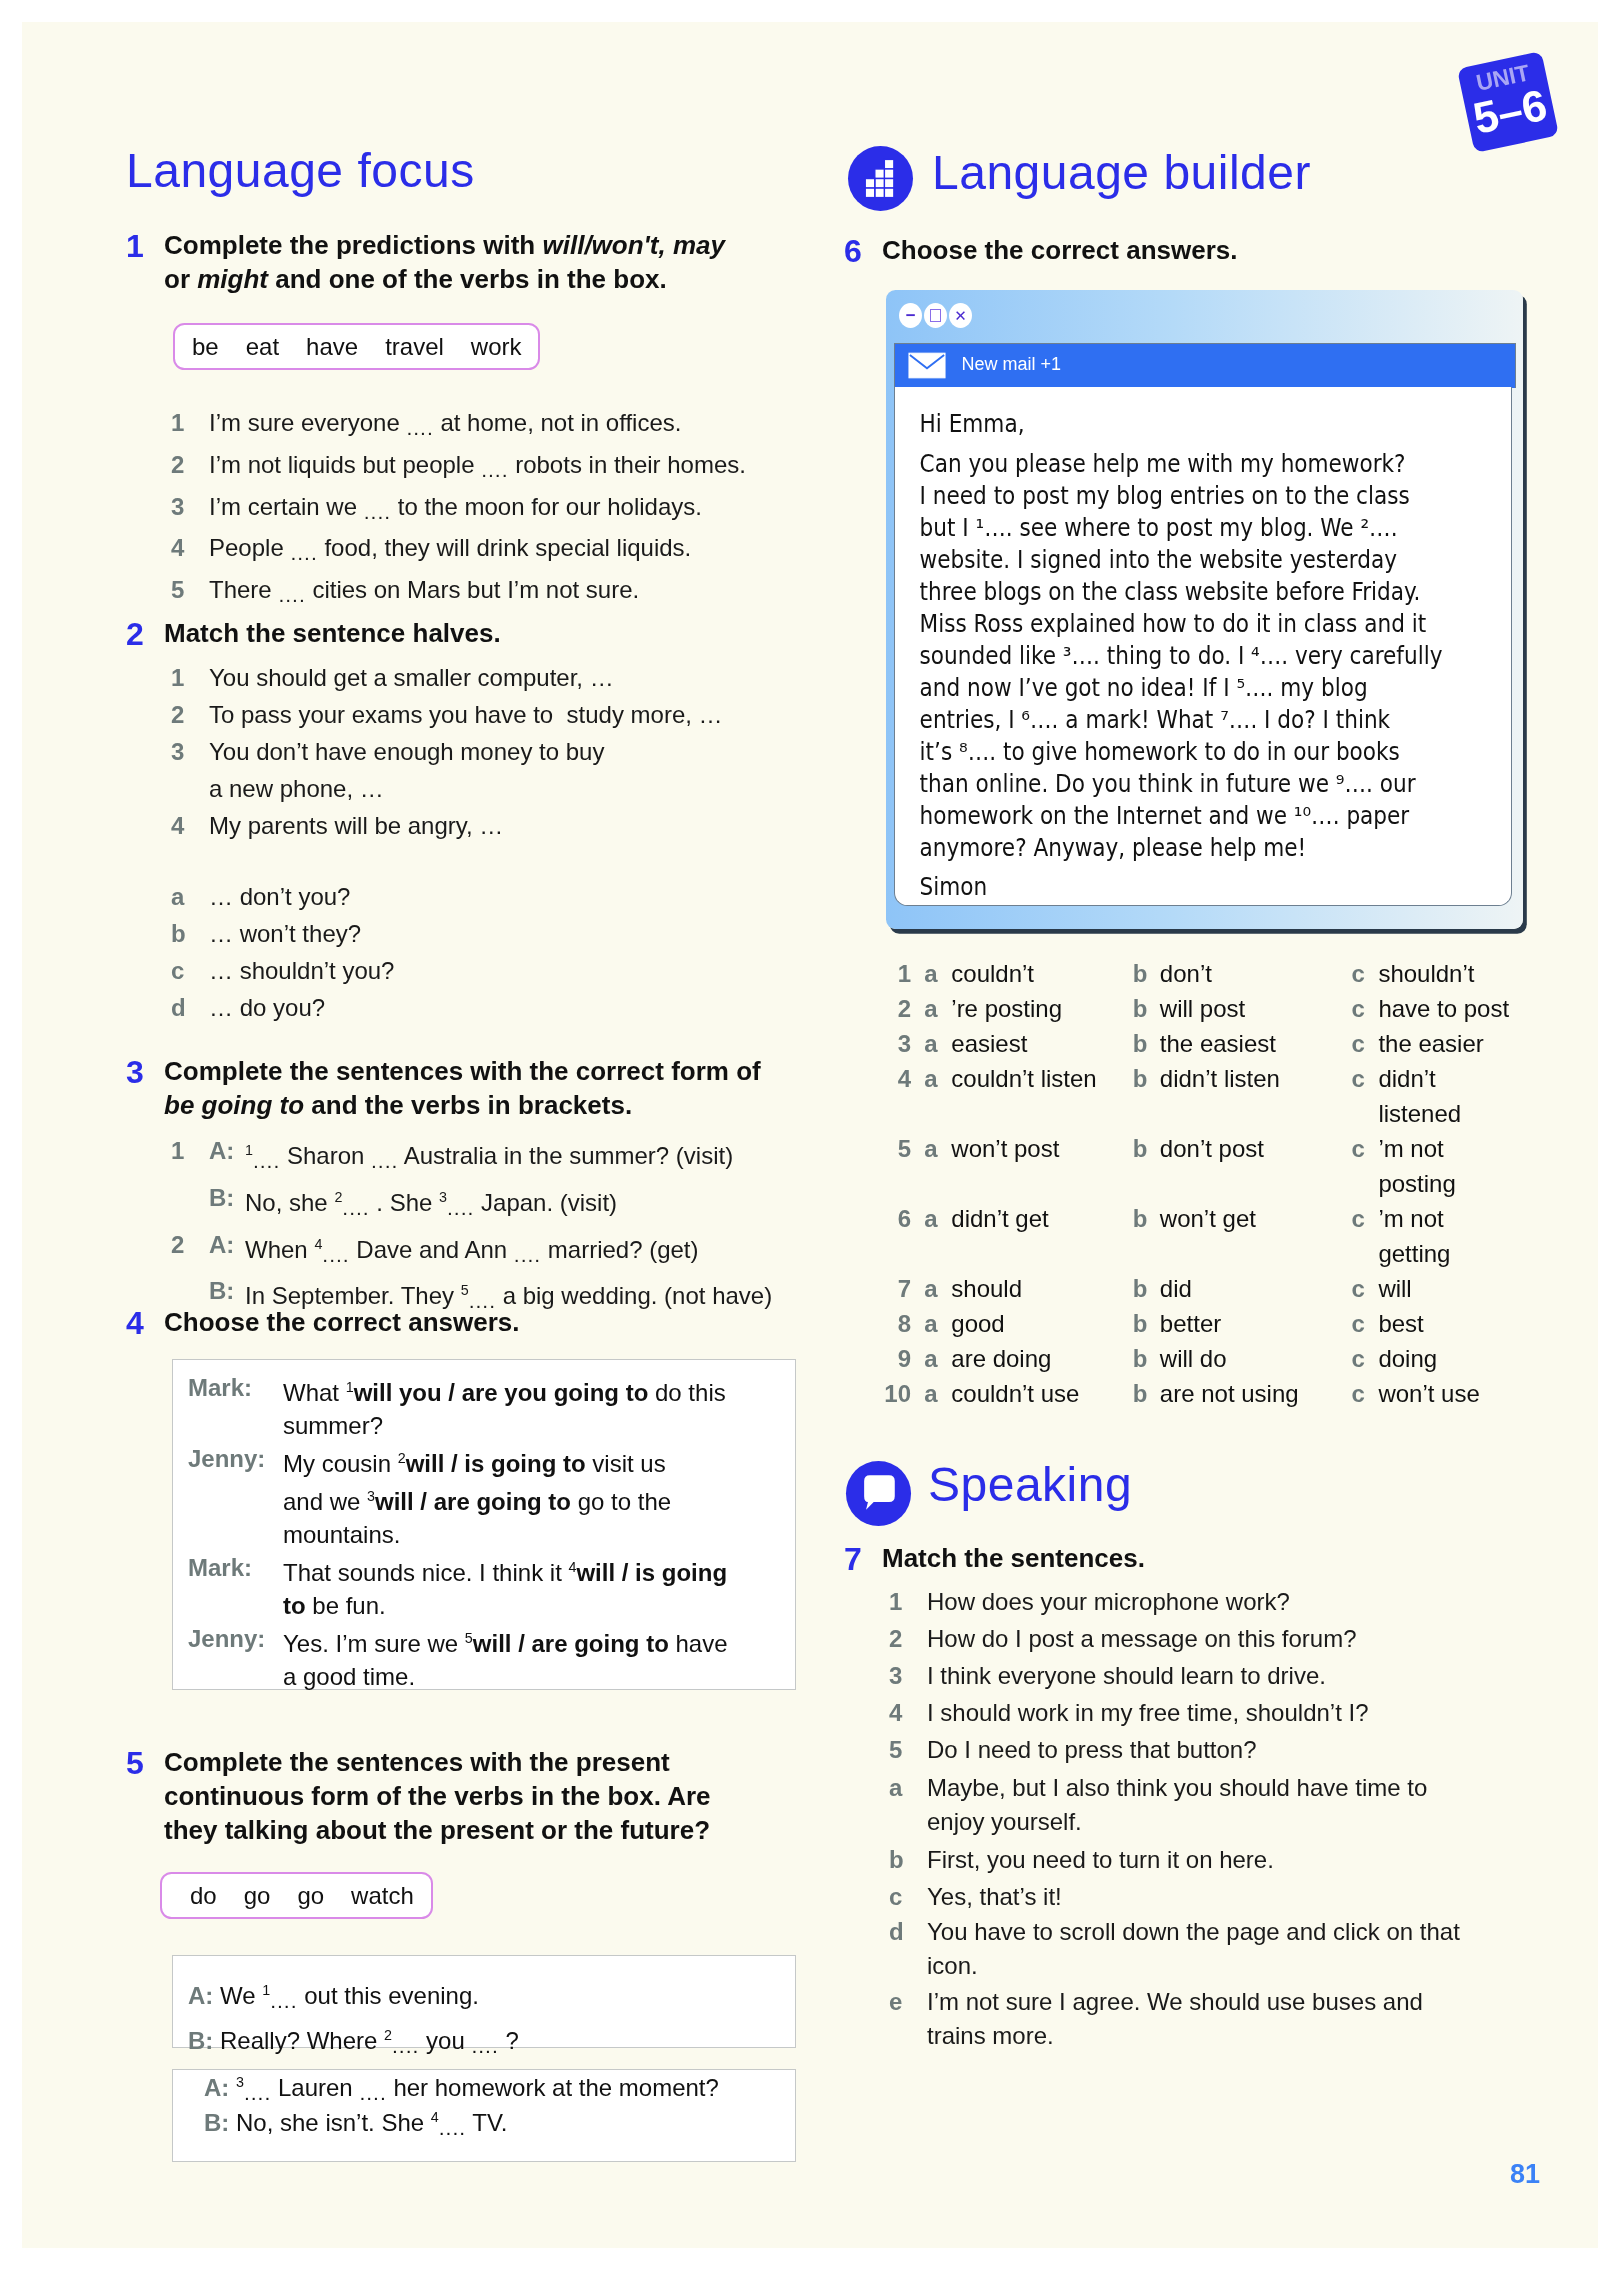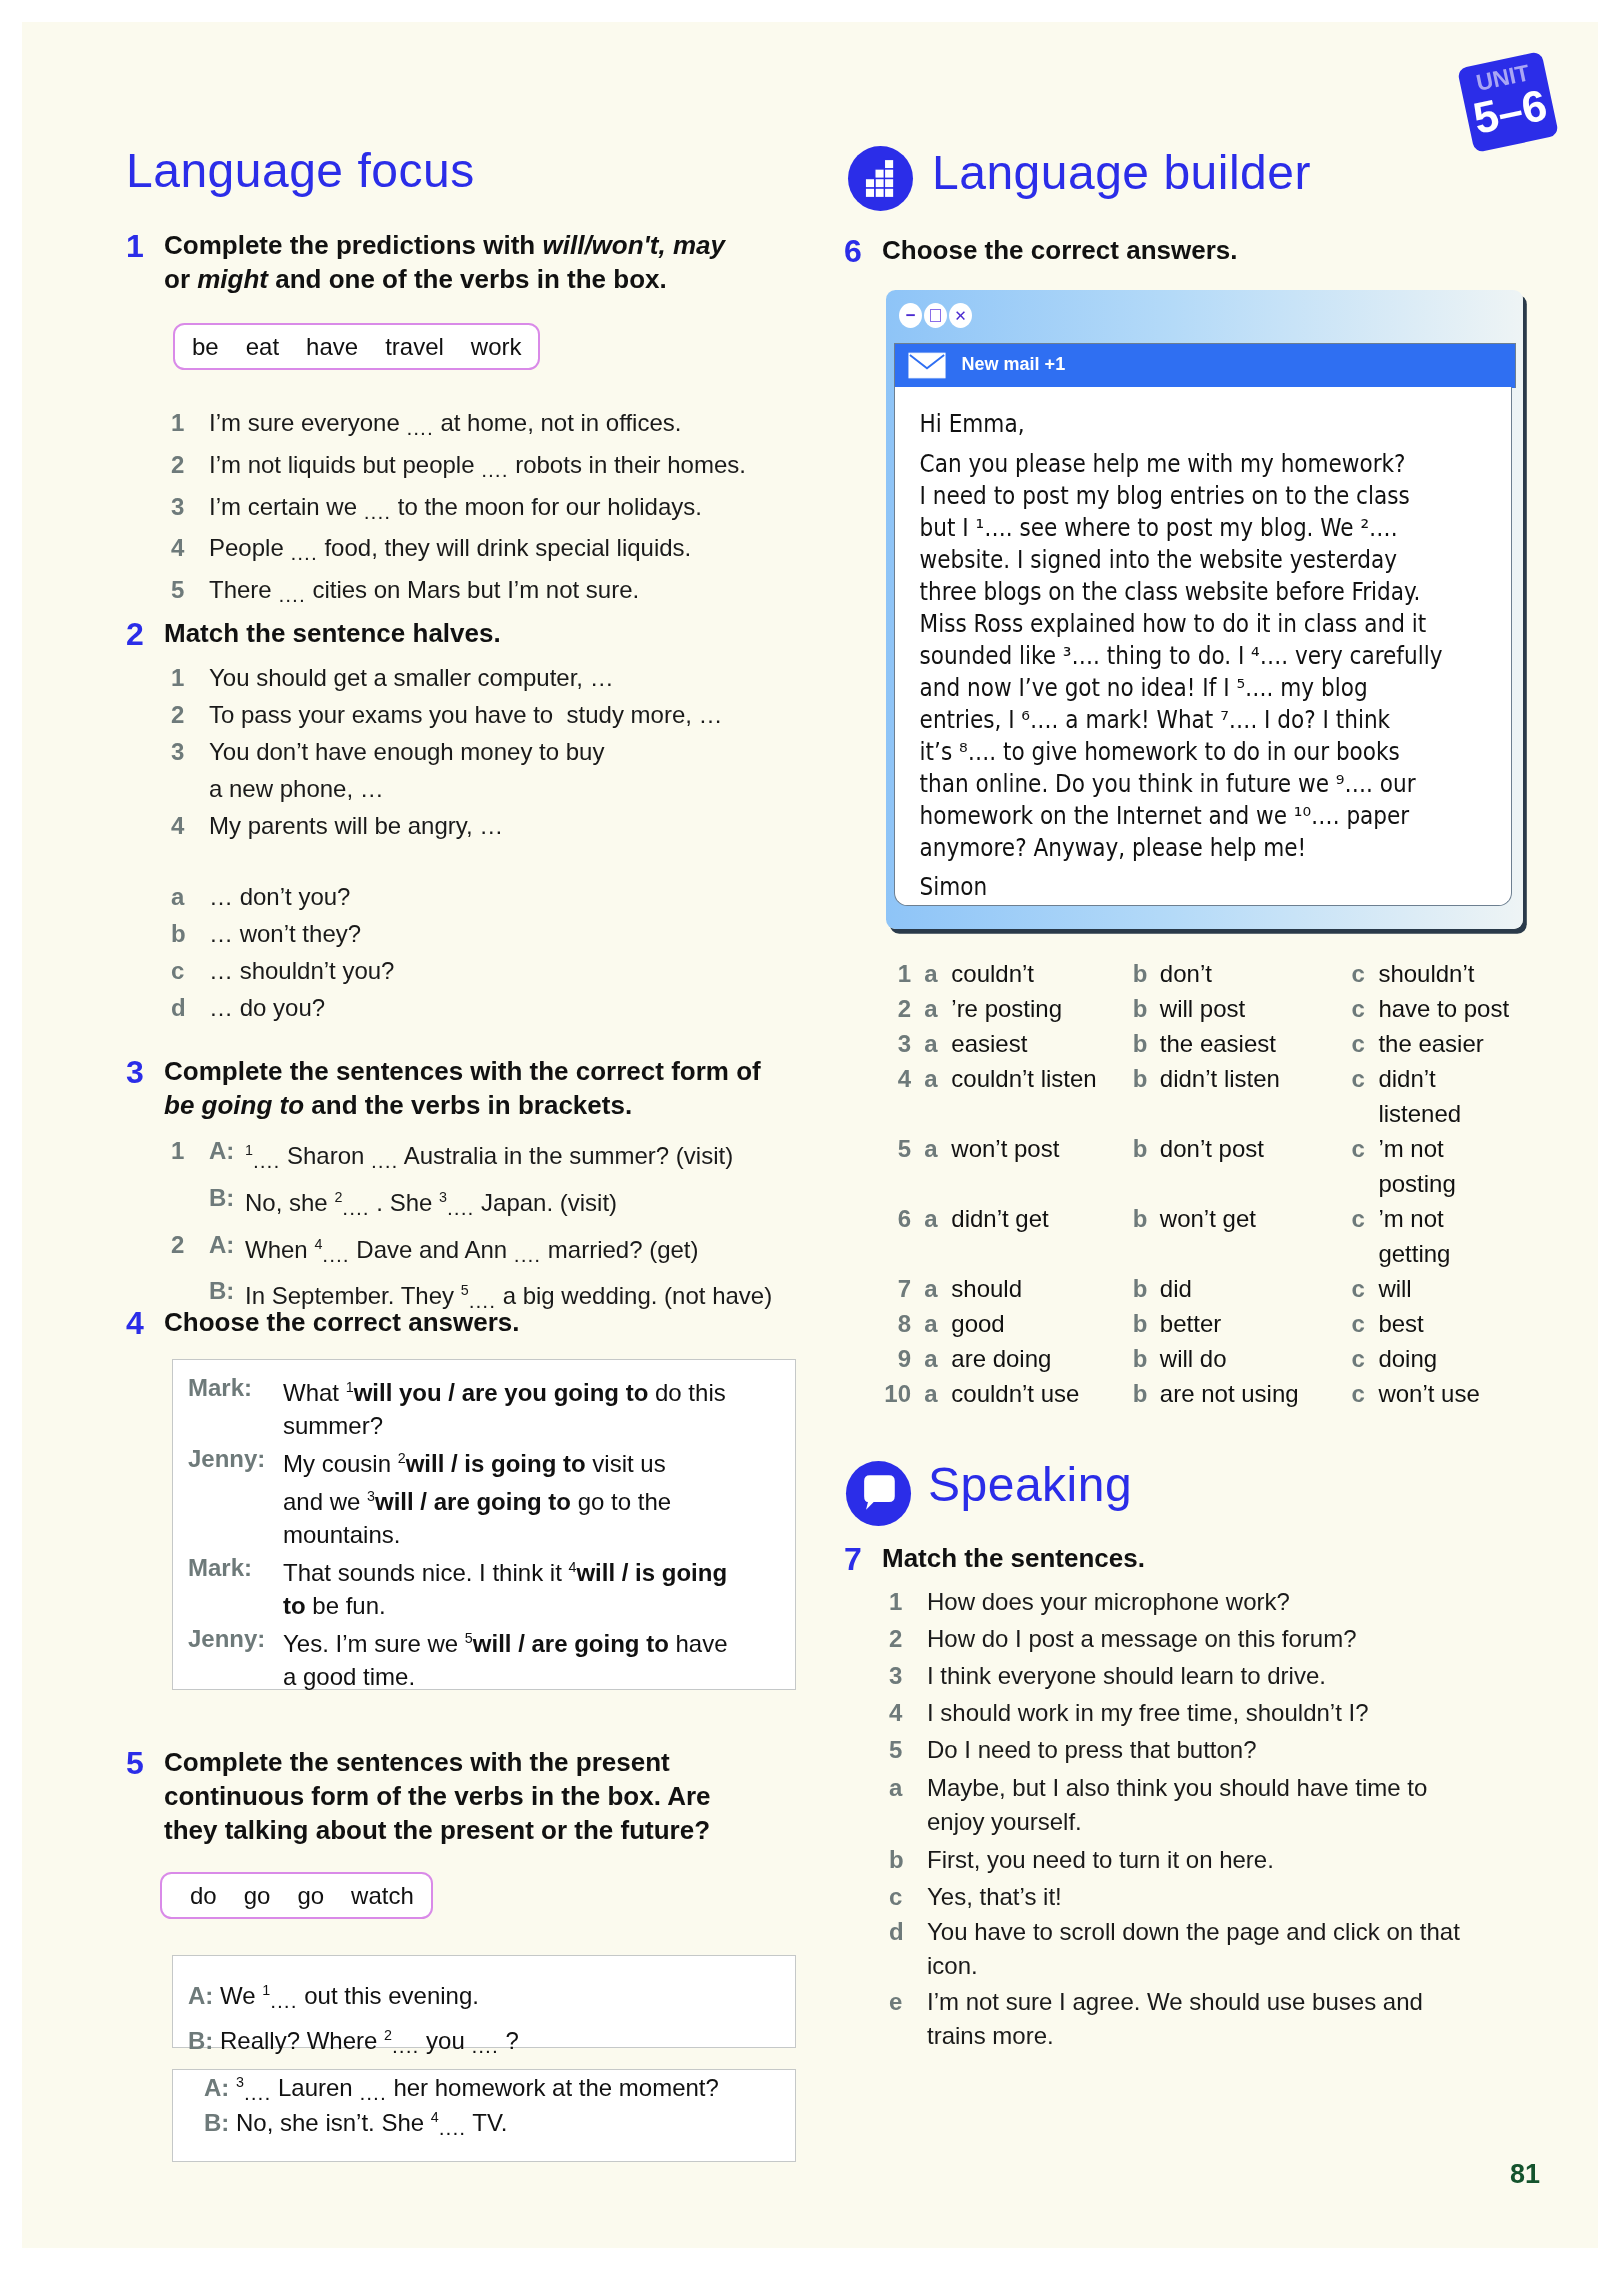--- a/index.html
+++ b/index.html
@@ -20,21 +20,21 @@
   .dialog-box { border:1.9px solid #c5c8c8; background:#fff; }
   .speaker { color:#6e7a7a; font-weight:bold; width:95px; flex:none; }
   .spk-row { display:flex; font-size:24px; line-height:33px; }
   b.opt { font-weight:bold; }
   
   .win { position:absolute; left:886px; top:290px; width:637px; height:639px;
          border-radius:9.5px; background:linear-gradient(90deg,#8ec4f7 0%,#b4daf8 45%,#eef4f5 100%);
          box-shadow:3.8px 4.8px 0 #2a3a4a; }
   .win-ctrl { position:absolute; top:13.3px; width:23px; height:25px; border-radius:50%; background:#fff;
               display:flex; align-items:center; justify-content:center; color:#4b2ad0; font-size:17px; font-weight:bold; }
-  .mailbar { position:absolute; left:7.6px; top:53px; width:620px; height:44px; background:#2f6ff2; border:1.9px solid #6d7f90; border-bottom:none;font-weight:bold; }
+  .mailbar { position:absolute; left:7.6px; top:53px; width:620px; height:44px; background:#2f6ff2; border:1.9px solid #6d7f90; border-bottom:none; }
   .mailbody { position:absolute; left:7.6px; top:97px; width:616px; height:518px; background:#fff;
               border:1.9px solid #6d7f90; border-top:none; border-radius:0 0 13.3px 13.3px; }
   .email-text { font-family:"DejaVu Sans Condensed","DejaVu Sans", sans-serif; font-size:24px; line-height:32px; color:#111; }
   .opt-table { font-size:24px; line-height:35px; }
   .opt-row { display:flex; }
   .opt-n { width:36px; color:#6e7a7a; font-weight:bold; text-align:right; padding-right:13.3px; flex:none; }
   .opt-l { color:#6e7a7a; font-weight:bold; width:27px; flex:none; }
   .opt-cell { display:flex; }
 </style>
 </head>
@@ -463,14 +463,14 @@
   <div class="item" style="line-height:34px;margin-bottom:1.9px;">
       <span class="num">d</span>
       <span><span>You have to scroll down the page and click on that</span><br><span>icon.</span></span>
     </div>
   <div class="item" style="line-height:34px;">
       <span class="num">e</span>
       <span><span>I’m not sure I agree. We should use buses and</span><br><span>trains more.</span></span>
     </div>
 </div>
 
-<div class="abs" style="left:1510px;top:2159px;font-size:27px;font-weight:bold;color:#14532d;">81</div>
+<div class="abs" style="left:1510px;top:2159px;font-size:27px;font-weight:bold;color:#3b82f6;">81</div>
 
 
 </body></html>

